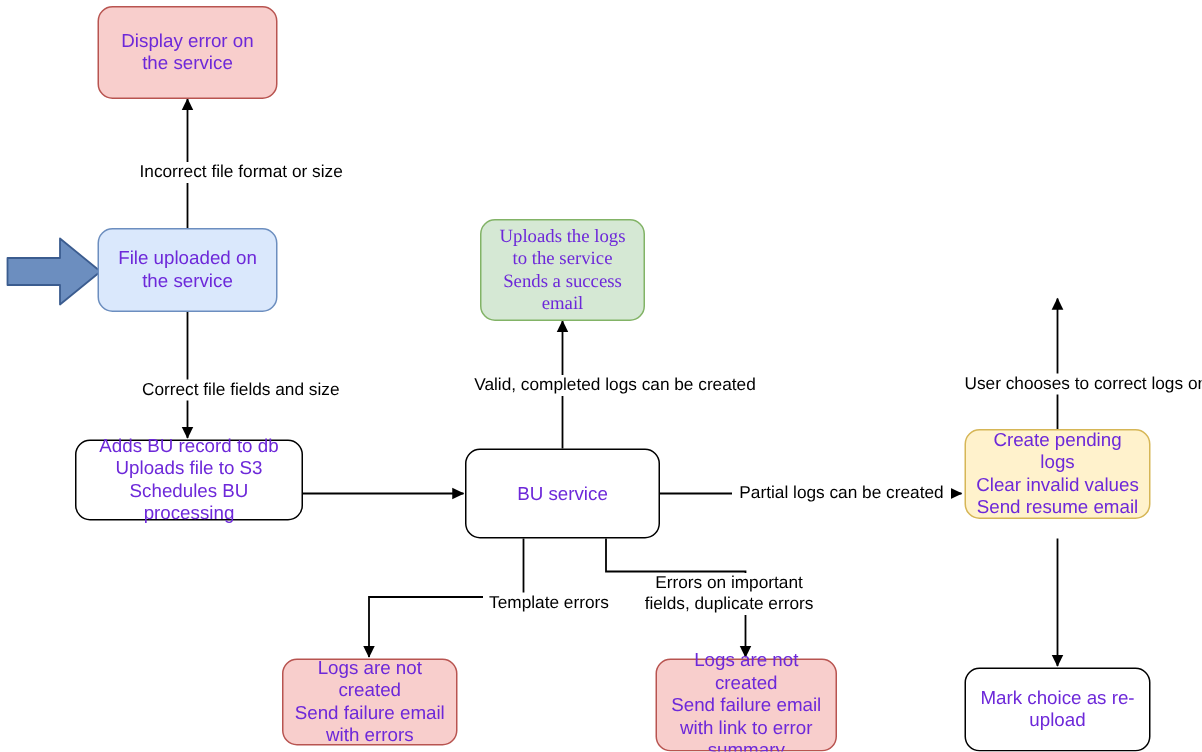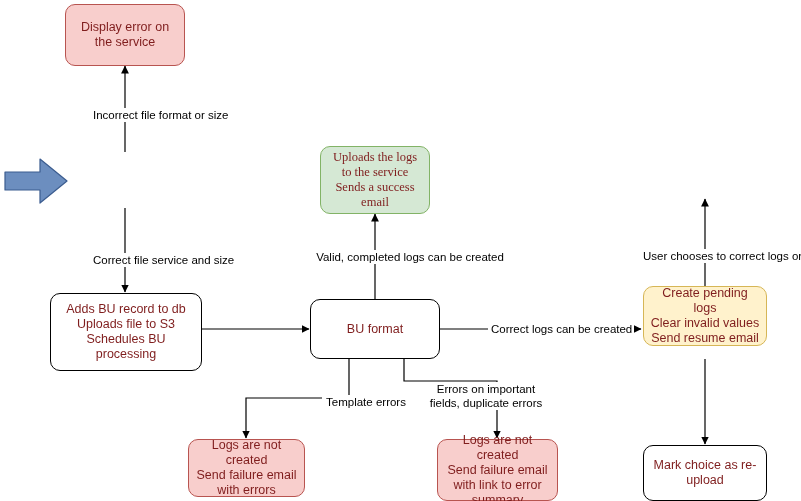--- a/index.html
+++ b/index.html
@@ -2,21 +2,21 @@
 <html><head>
 <meta charset="utf-8">
 <style>
   html,body{margin:0;padding:0;background:#ffffff;}
   body{width:801px;height:501px;overflow:hidden;
        font-family:"Liberation Sans",sans-serif;}
   #canvas{position:relative;width:801px;height:501px;background:#ffffff;}
   svg.layer{position:absolute;left:0;top:0;width:801px;height:501px;}
   .node{position:absolute;box-sizing:border-box;border:1px solid #000000;
         border-radius:10px;display:flex;align-items:center;justify-content:center;
-        text-align:center;font-size:12.5px;line-height:15px;color:#7f1d1d;
+        text-align:center;font-size:12.5px;line-height:15px;color:#6d28d9;
         padding:0 6px;background:#ffffff;}
   .node span{display:block;width:100%;}
   .pink{background:#f8cecc;border-color:#b85450;}
   .blue{background:#dae8fc;border-color:#6c8ebf;}
   .green{background:#d5e8d4;border-color:#82b366;}
   .cream{background:#fff2cc;border-color:#d6b656;}
   .white{background:#ffffff;border-color:#000000;}
   .edge-label{position:absolute;font-size:11.5px;line-height:14px;color:#000000;
               background:#ffffff;padding:0 3px;text-align:center;white-space:nowrap;margin-left:32px;}
   .edge-label.wrap{white-space:normal;}
@@ -55,31 +55,34 @@
   </svg>
 
   <svg class="layer" viewBox="0 0 801 501">
     <path d="M5,172 L40,172 L40,159 L67,181 L40,203 L40,190 L5,190 z" fill="#6c8ebf" stroke="#3b5c8f" stroke-width="1.2" stroke-linejoin="round"></path>
   </svg>
 
   <div class="node pink" style="left:65px;top:4px;width:120px;height:62px;">
     <span>Display error on the service</span>
   </div>
 
+  <div class="node blue" style="left:65px;top:152px;width:120px;height:56px;">
+    <span>File uploaded on the service</span>
+  </div>
 
-  <div class="node white" style="left:50px;top:293px;width:152px;height:78px;">
+  <div class="node white" style="left:50px;top:293px;width:152px;height:54px;">
     <span>Adds BU record to db<br>Uploads file to S3<br>Schedules BU processing</span>
   </div>
 
   <div class="node green" style="left:320px;top:146px;width:110px;height:68px;font-family:Liberation Serif, serif;">
     <span>Uploads the logs to the service<br>Sends a success email</span>
   </div>
 
   <div class="node white" style="left:310px;top:299px;width:130px;height:60px;">
-    <span>BU format</span>
+    <span>BU service</span>
   </div>
 
   <div class="node pink" style="left:188px;top:439px;width:117px;height:58px;">
     <span>Logs are not created<br>Send failure email<br>with errors</span>
   </div>
 
   <div class="node pink" style="left:437px;top:439px;width:121px;height:62px;">
     <span>Logs are not created<br>Send failure email<br>with link to error summary</span>
   </div>
 
@@ -90,29 +93,29 @@
 
   <div class="node white" style="left:643px;top:445px;width:124px;height:56px;">
     <span>Mark choice as re-upload</span>
   </div>
 
   <div class="edge-label" style="left:58px;top:108px;width:135px;">
     <span>Incorrect file format or size</span>
   </div>
 
   <div class="edge-label" style="left:58px;top:253px;width:135px;">
-    <span>Correct file service and size</span>
+    <span>Correct file fields and size</span>
   </div>
 
   <div class="edge-label" style="left:277px;top:250px;width:196px;">
     <span>Valid, completed logs can be created</span>
   </div>
 
   <div class="edge-label" style="left:456px;top:322px;width:140px;">
-    <span>Correct logs can be created</span>
+    <span>Partial logs can be created</span>
   </div>
 
   <div class="edge-label" style="left:290px;top:395px;width:82px;">
     <span>Template errors</span>
   </div>
 
   <div class="edge-label wrap" style="left:390px;top:382px;width:122px;">
     <span>Errors on important fields, duplicate errors</span>
   </div>
 

